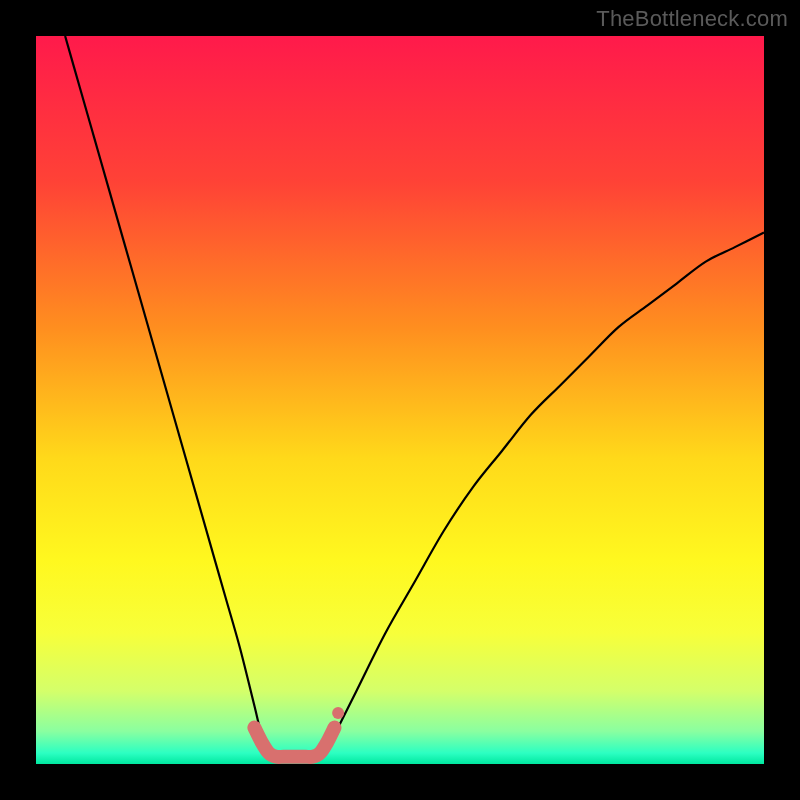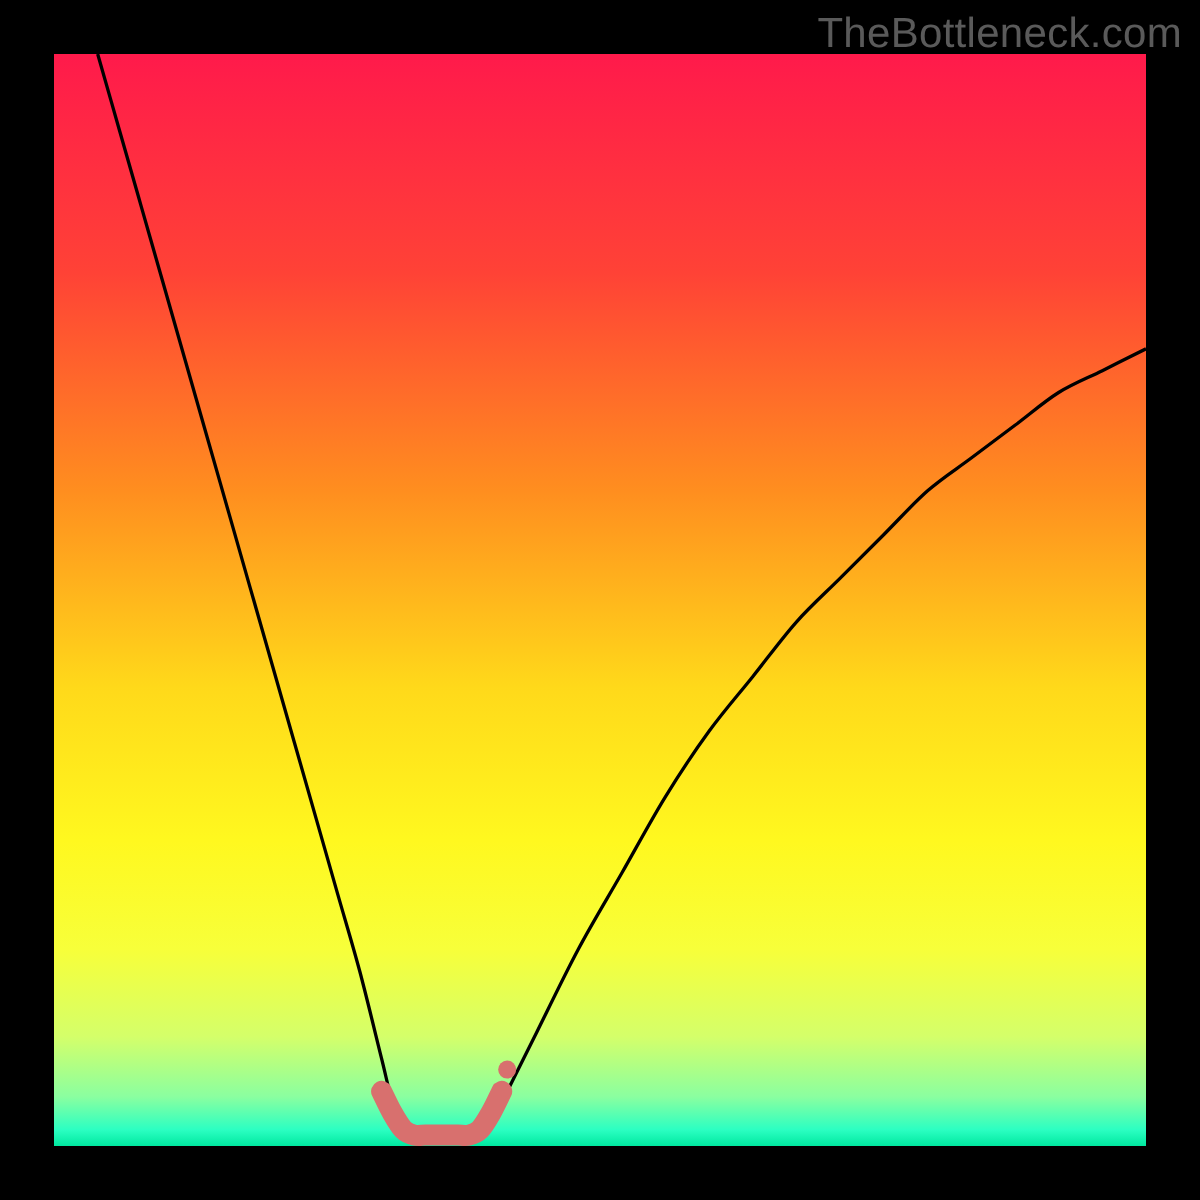--- a/index.html
+++ b/index.html
@@ -39,21 +39,21 @@
     top: 0;
     left: 0;
     width: 100%;
     height: 100%;
   }
   .watermark {
     position: absolute;
     top: 6px;
     right: 12px;
     color: #5a5a5a;
-    font-size: 28px;
+    font-size: 22px;
     font-weight: 500;
     letter-spacing: 0.2px;
   }
 </style>
 </head>
 <body>
 
 <div class="frame">
 
   <div class="plot-area">

